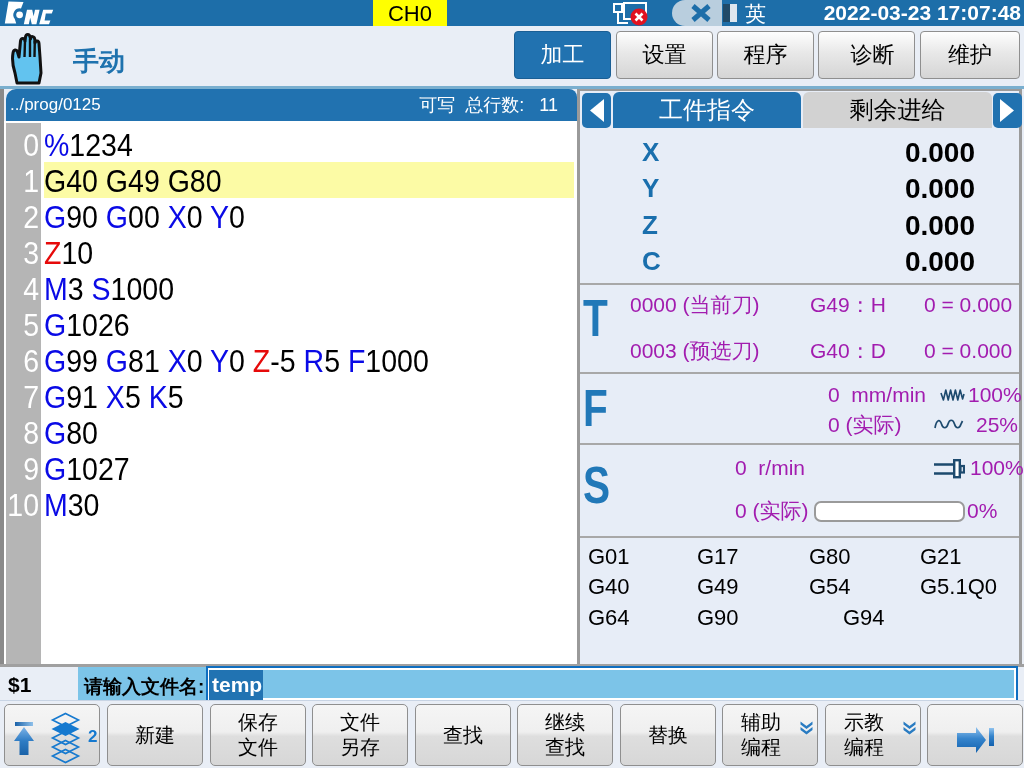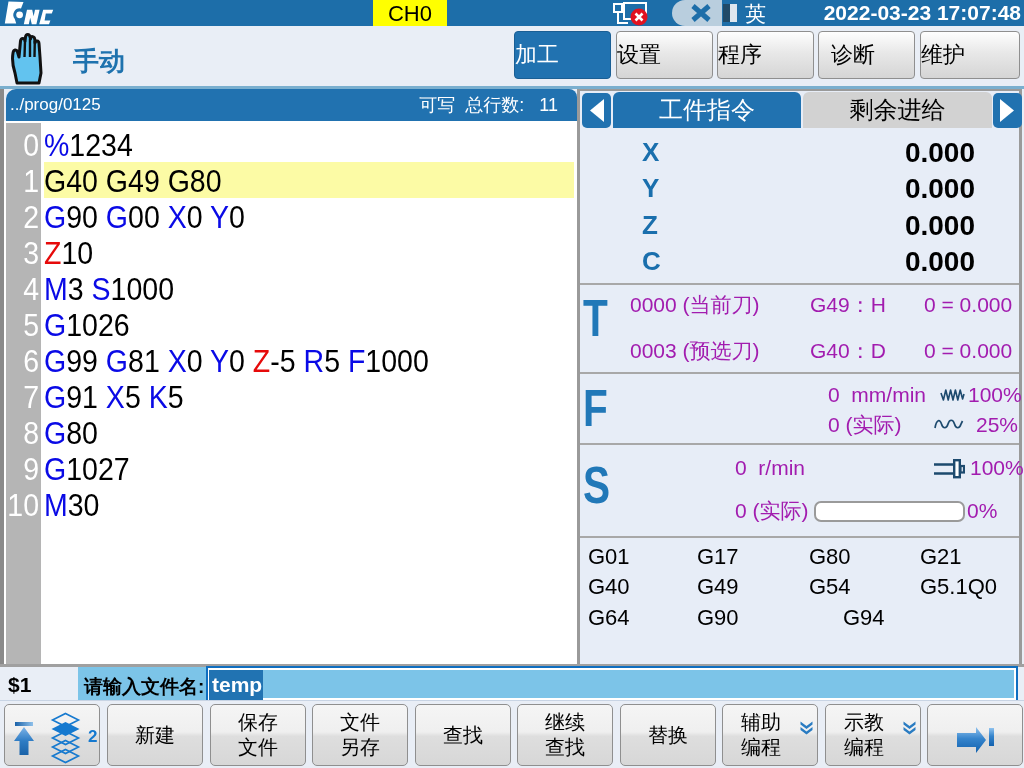--- a/index.html
+++ b/index.html
@@ -9,21 +9,21 @@
 
 #topbar{left:0;top:0;width:1024px;height:26px;background:#1d6ea9;}
 #ch0{left:373px;top:0;width:74px;height:33px;background:#ffff00;color:#000;
  font-size:22px;line-height:27px;text-align:center;}
 #dt{right:3px;top:0;height:26px;color:#fff;font-weight:bold;font-size:21px;line-height:26px;margin-left:19px;}
 
 #navrow{left:0;top:26px;width:1024px;height:60px;background:#e9eef6;}
 #mode{left:73px;top:44px;font-size:26px;font-weight:bold;color:#1e72ae;}
 .tabbtn{position:absolute;top:31px;width:97px;height:48px;border:1px solid #8f8f8f;
  border-radius:4px;background:linear-gradient(#fefefe,#e8e8e8 45%,#d5d5d5);
- font-size:22px;color:#000;line-height:46px;}
+ font-size:22px;color:#000;text-align:center;line-height:46px;}
 .tabbtn.active{background:#2172b0;color:#fff;border-color:#1a5f95;}
 #sep1{left:0;top:86px;width:1024px;height:3px;background:#7aafcf;}
 
 #lhead{z-index:3;left:6px;top:89px;width:571px;height:32px;background:#2172b0;border-radius:10px 8px 0 0;color:#fff;font-size:17px;line-height:32px;}
 #lhead .path{position:absolute;left:4px;top:0;}
 #lhead .meta{position:absolute;right:19px;top:0;}
 #editor{left:4px;top:121px;width:573px;height:543px;background:#fff;}
 #gutter{left:6px;top:123px;width:35px;height:541px;background:#b5b5b5;}
 #dstrip{left:0;top:89px;width:4px;height:576px;background:#8a8a8a;}
 .ln{position:absolute;left:0;width:39px;text-align:right;color:#fff;font-size:31px;line-height:36px;transform:translateY(2px) scaleX(.92);transform-origin:100% 50%;}

